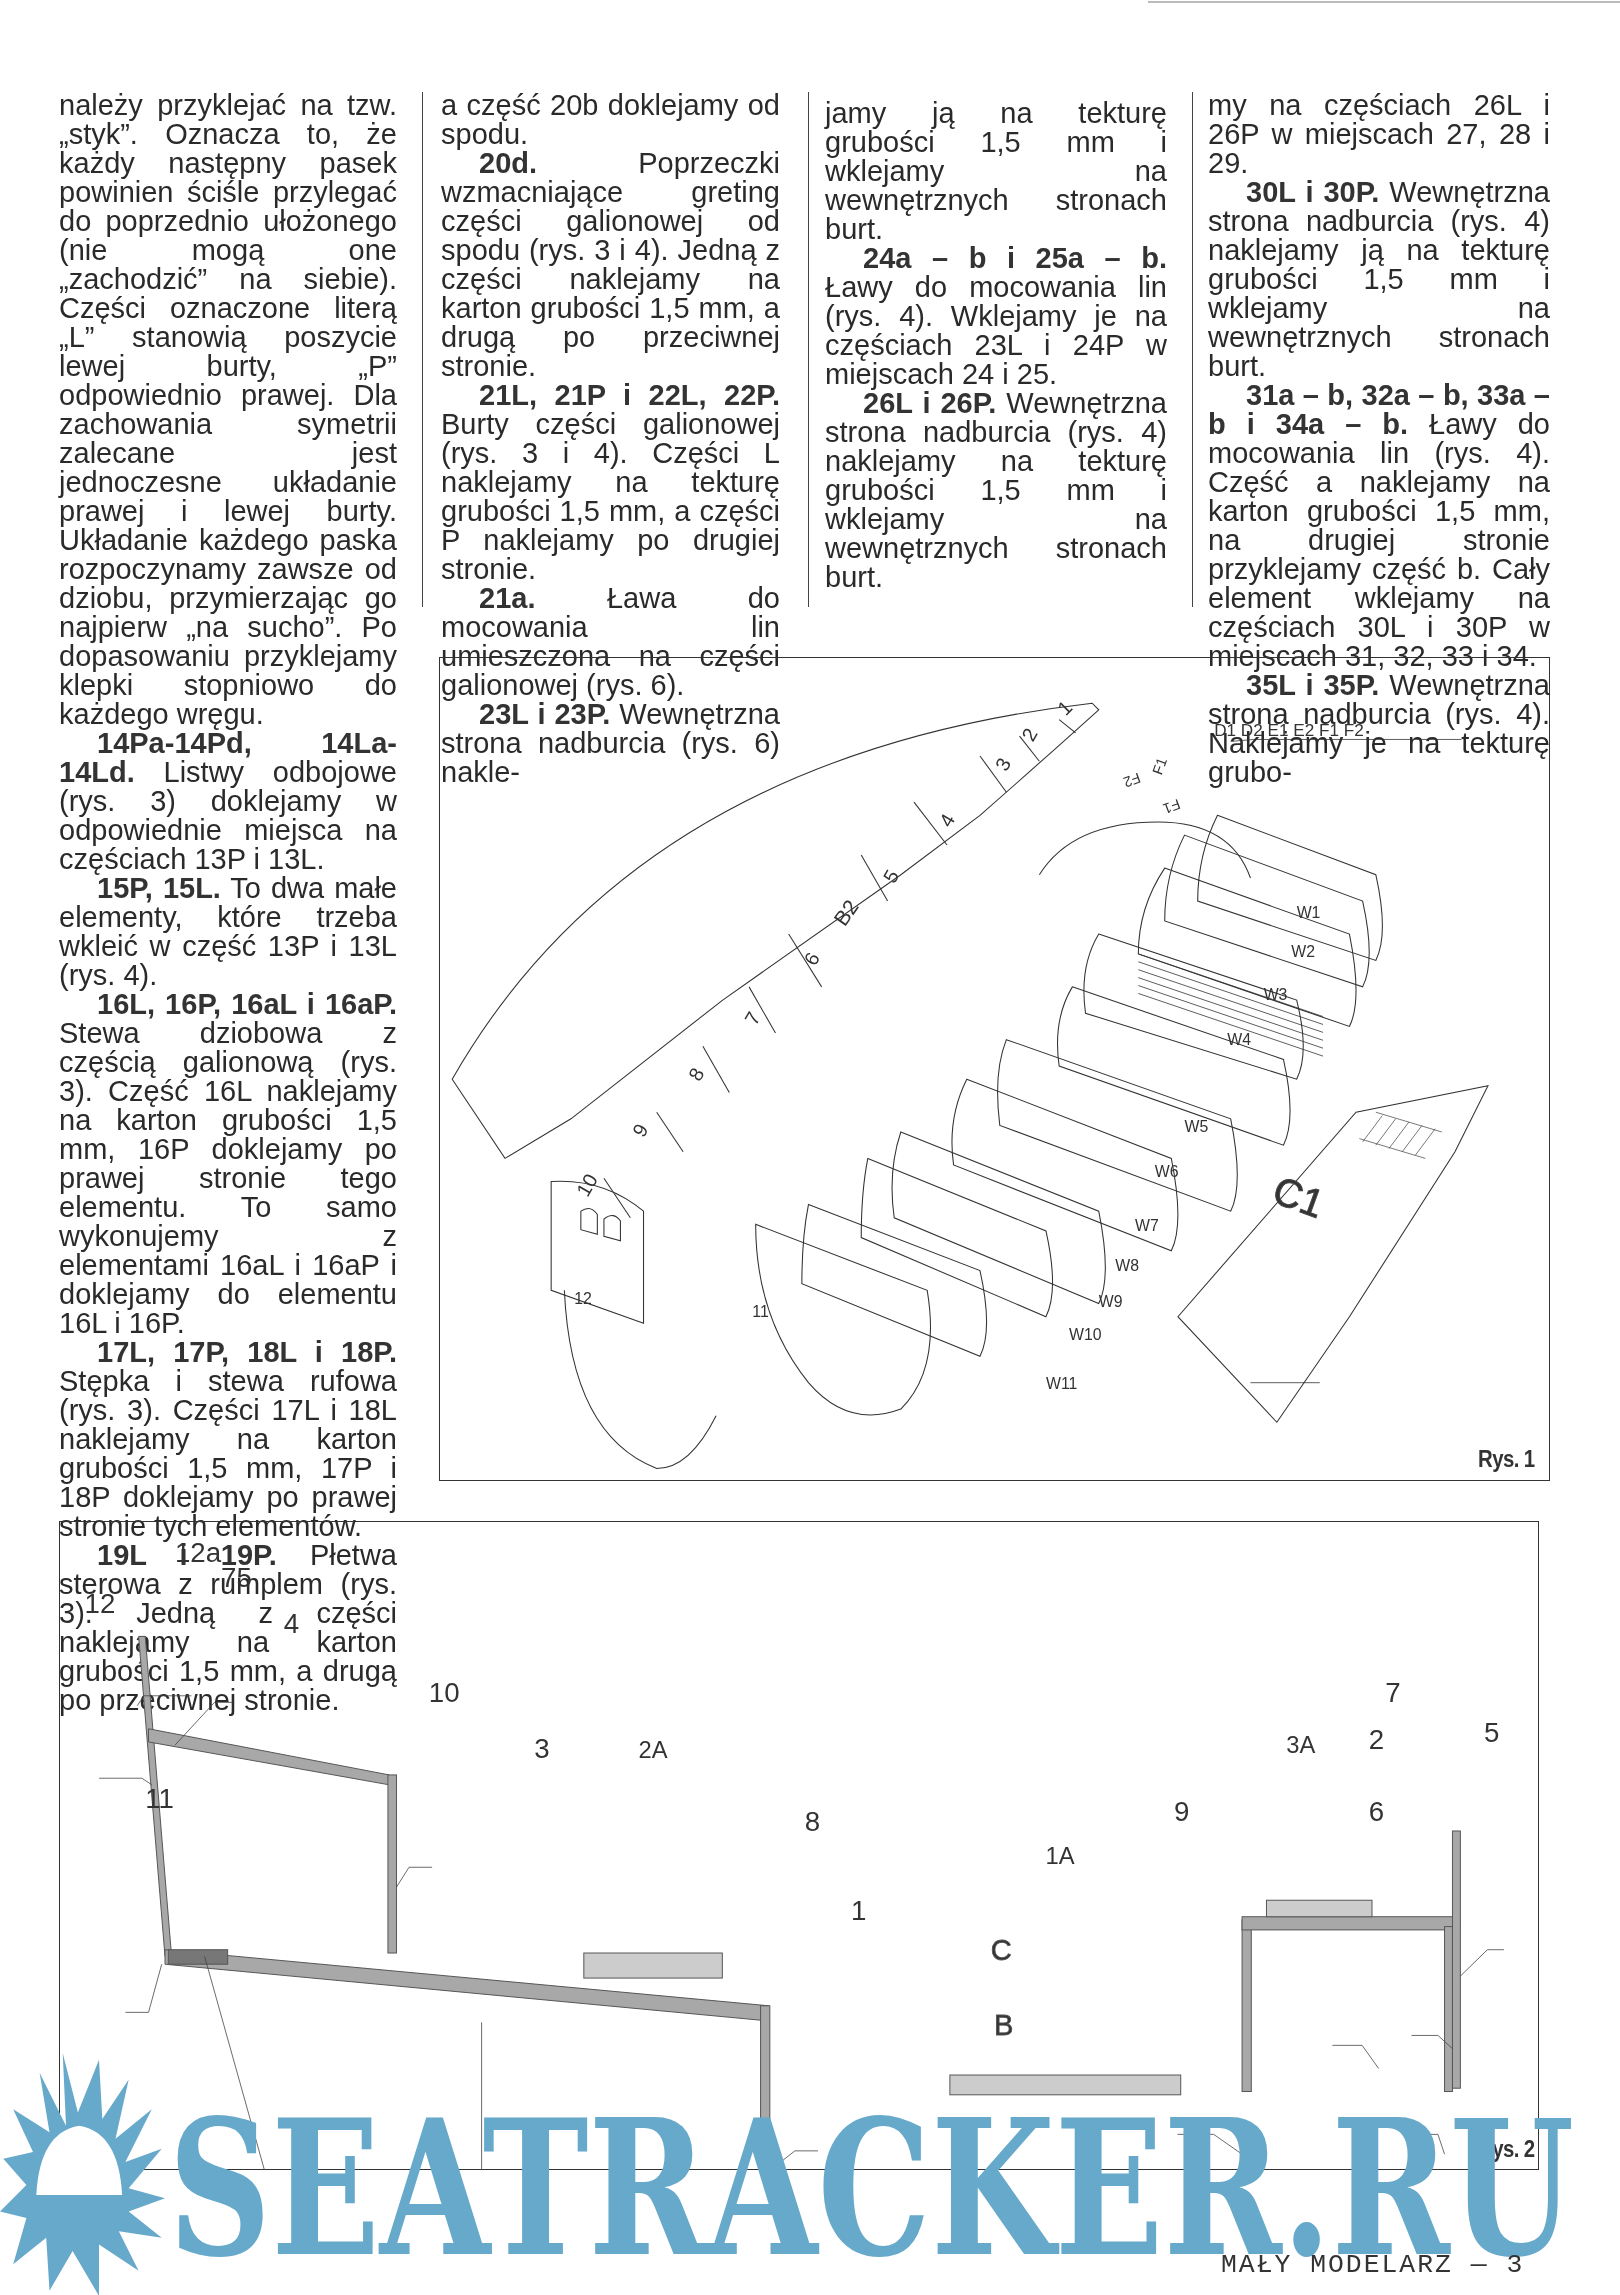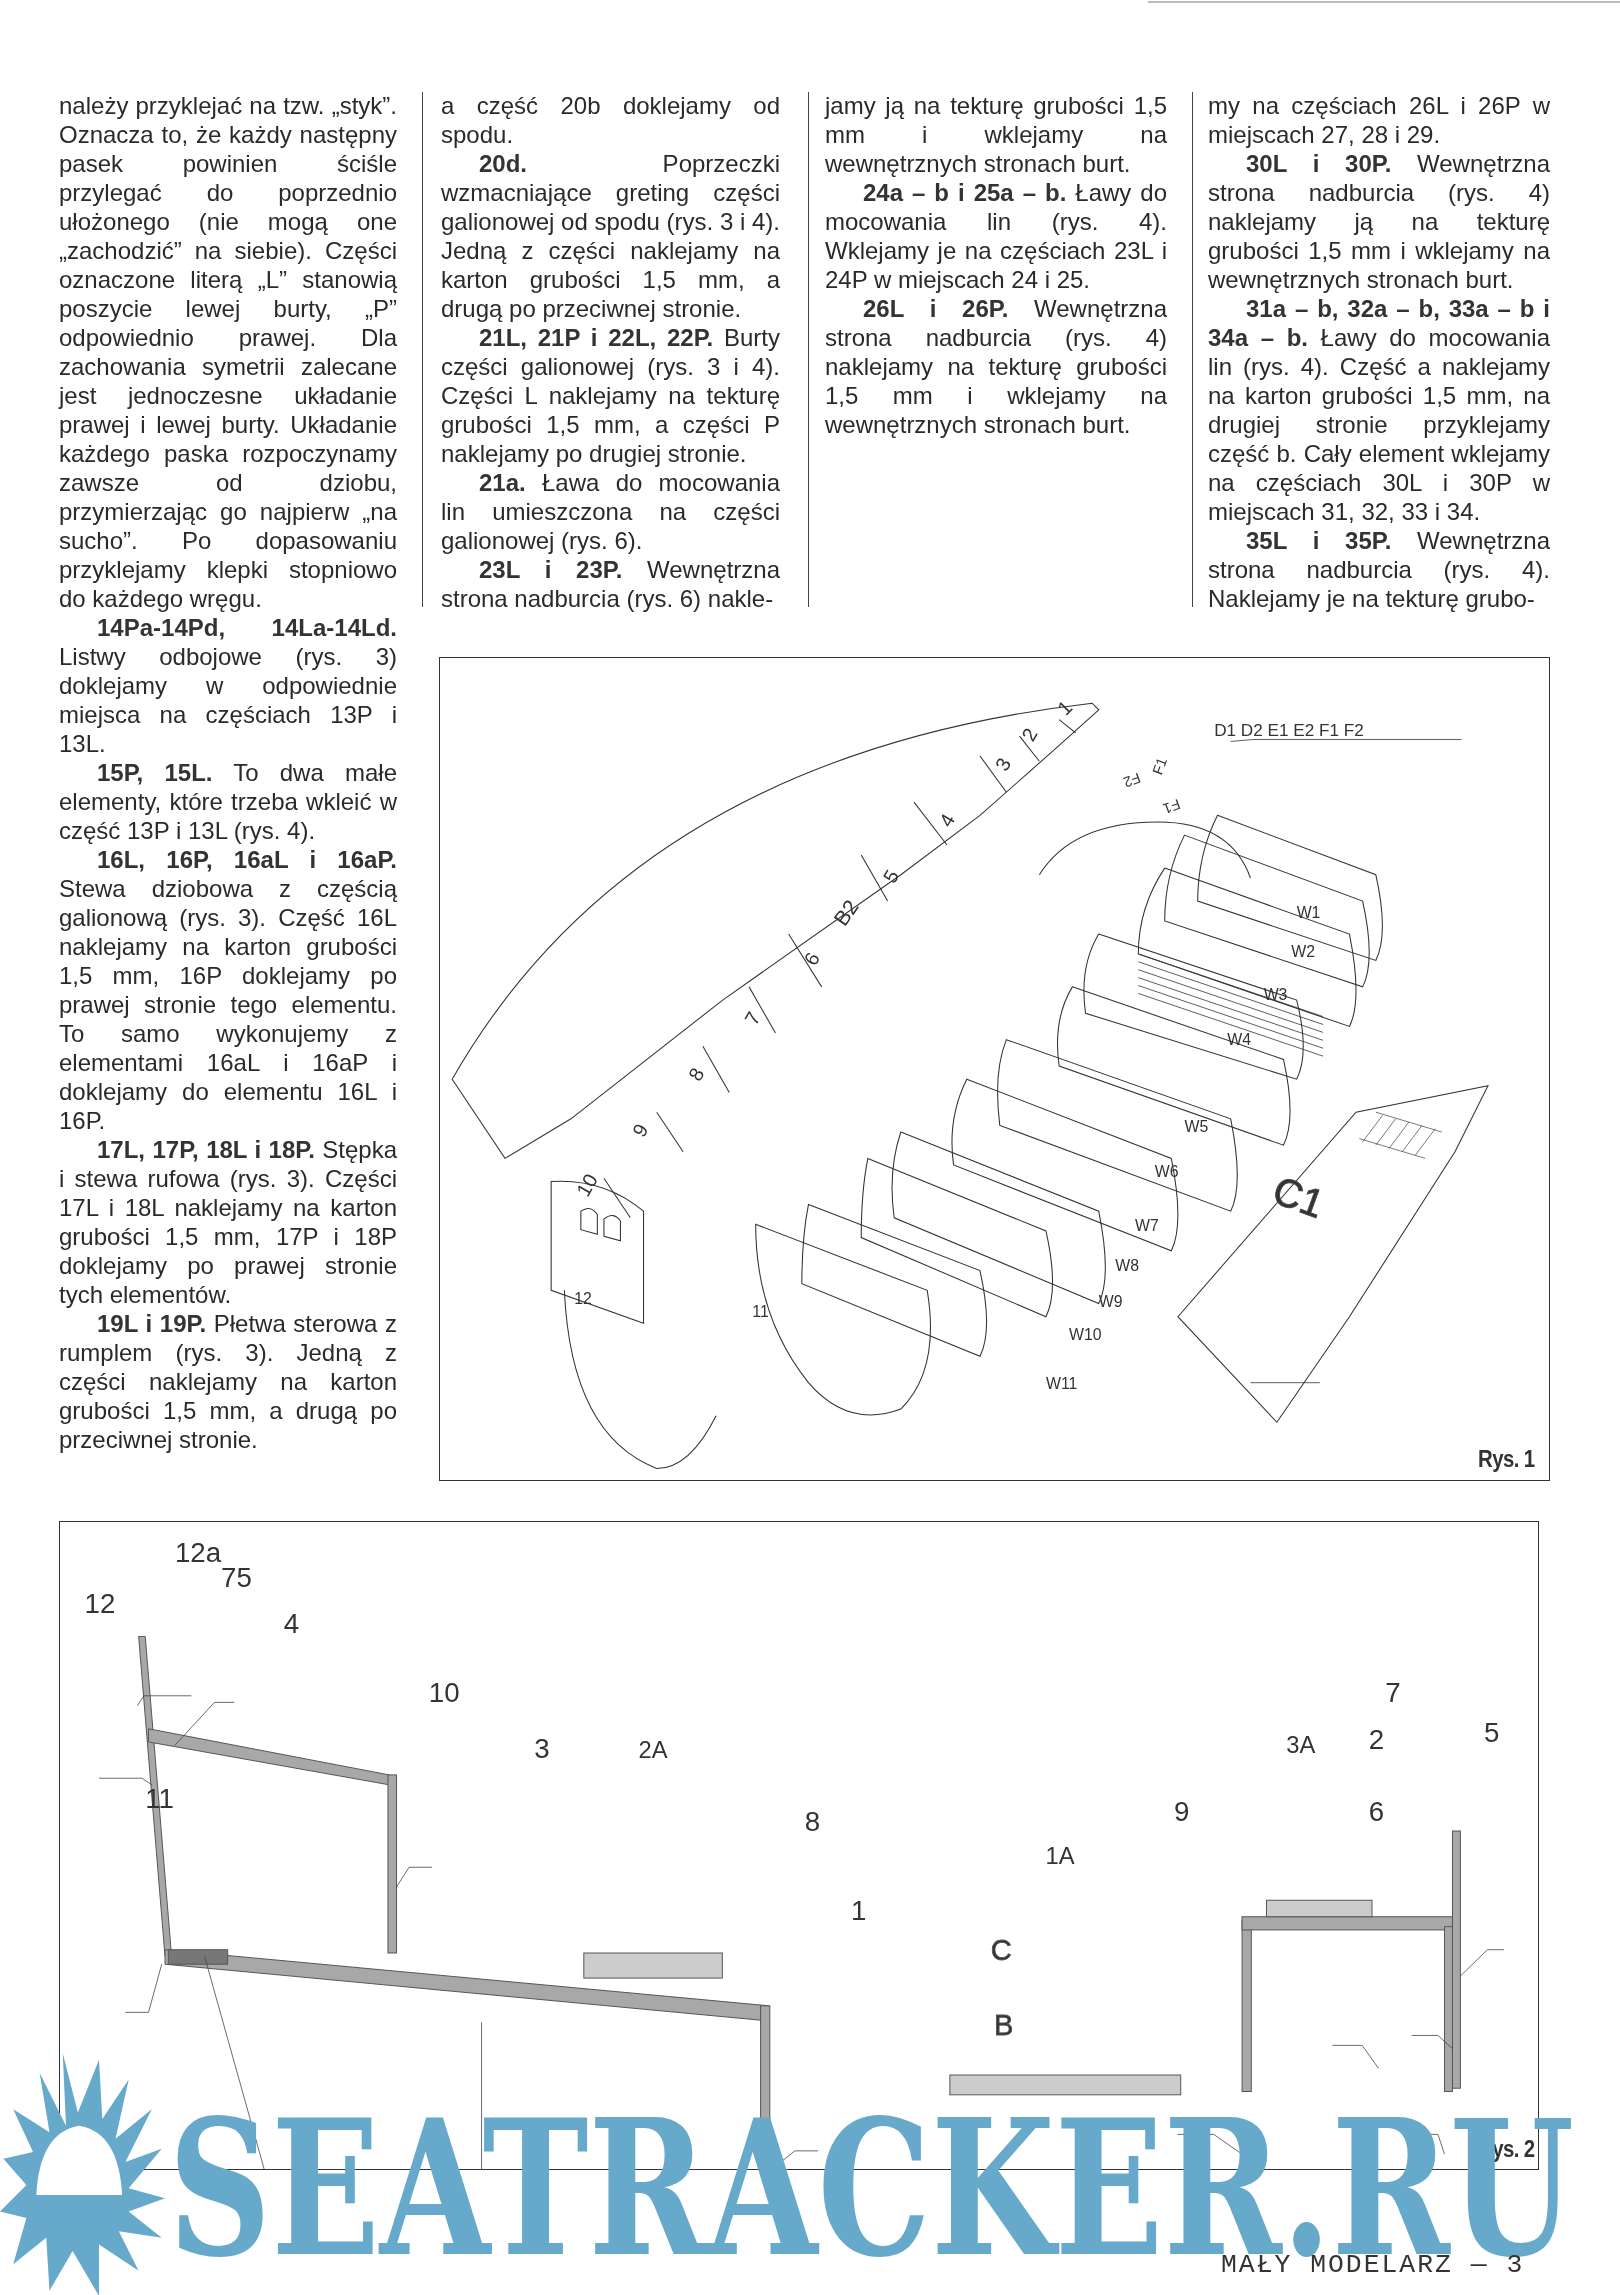--- a/index.html
+++ b/index.html
@@ -1,23 +1,23 @@
 <!DOCTYPE html>
 <html style="font-size:10.6px"><head>
 <meta charset="utf-8">
 <style>
   html, body { margin:0; padding:0; background:#fff; }
   body { width:1621px; height:2295px; position:relative; overflow:hidden; font-family:"Liberation Sans", sans-serif; color:#2a2a2a; }
-  .col { position:absolute; top:91px; font-size:24px; line-height:29px; text-align:justify; }
+  .col { position:absolute; top:91px; font-size:29px; line-height:29px; text-align:justify; }
   .col p { margin:0; }
   .col p.h { text-indent:38px; }
   .col b { font-weight:bold; color:#333; }
   #col1 { left:59px; width:338px; }
   #col2 { left:441px; width:339px; }
-  #col3 { left:825px; width:342px; }
+  #col3 { left:825px; width:342px;margin-top:8px; }
   #col4 { left:1208px; width:342px; }
   .vsep { position:absolute; width:1.3px; background:#444; }
   .frame { position:absolute; border:1.3px solid #333; }
   .figlabel { position:absolute; font-family:"Liberation Sans", sans-serif; font-weight:bold; font-size:24px; color:#333; letter-spacing:-0.7px; transform:scaleX(0.85); transform-origin:left; }
   svg text.lbl { font-family:"Liberation Sans", sans-serif; fill:#333; }
   .footer { position:absolute; left:1221px; top:2280px; font-family:"Liberation Mono", monospace; font-size:26.4px; color:#333; letter-spacing:2px; transform:translateY(-100%); }
   .topline { position:absolute; left:1148px; top:1.3px; width:473px; height:2px; background:#bbb; }
   .wm { position:absolute; left:0; top:2053px; width:1621px; height:243px; pointer-events:none; }
 </style>
 </head>

